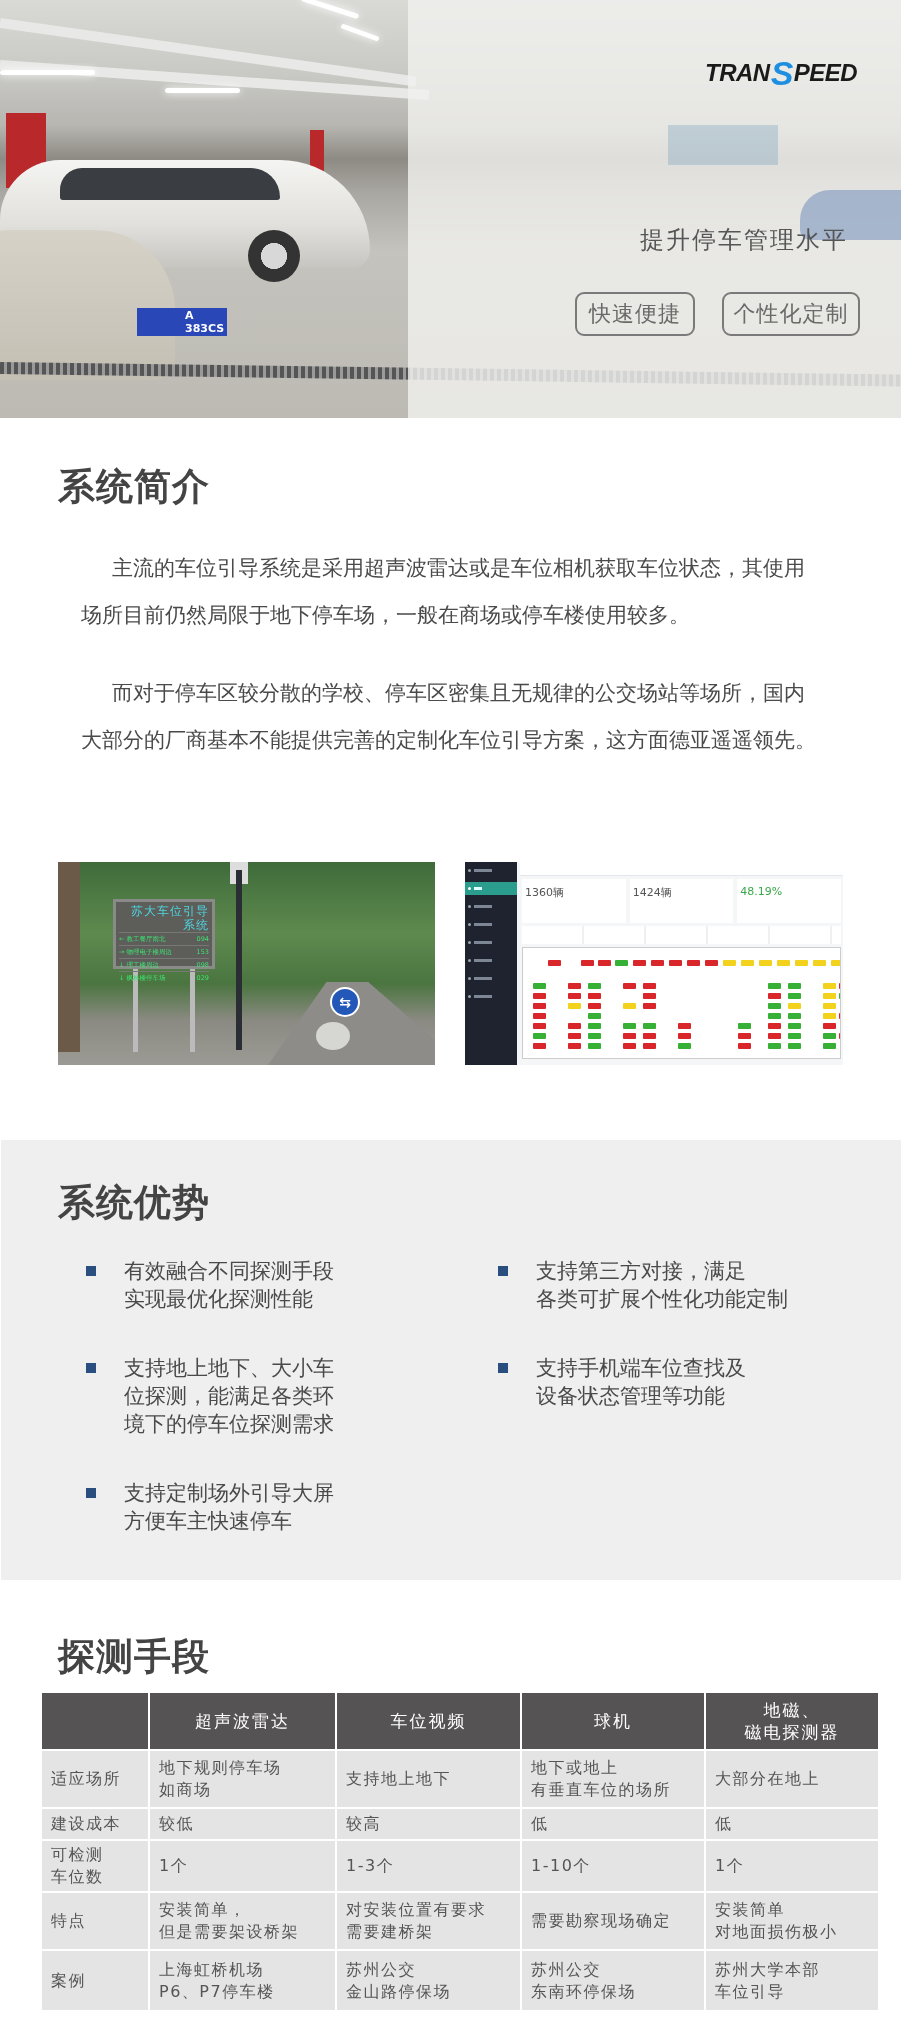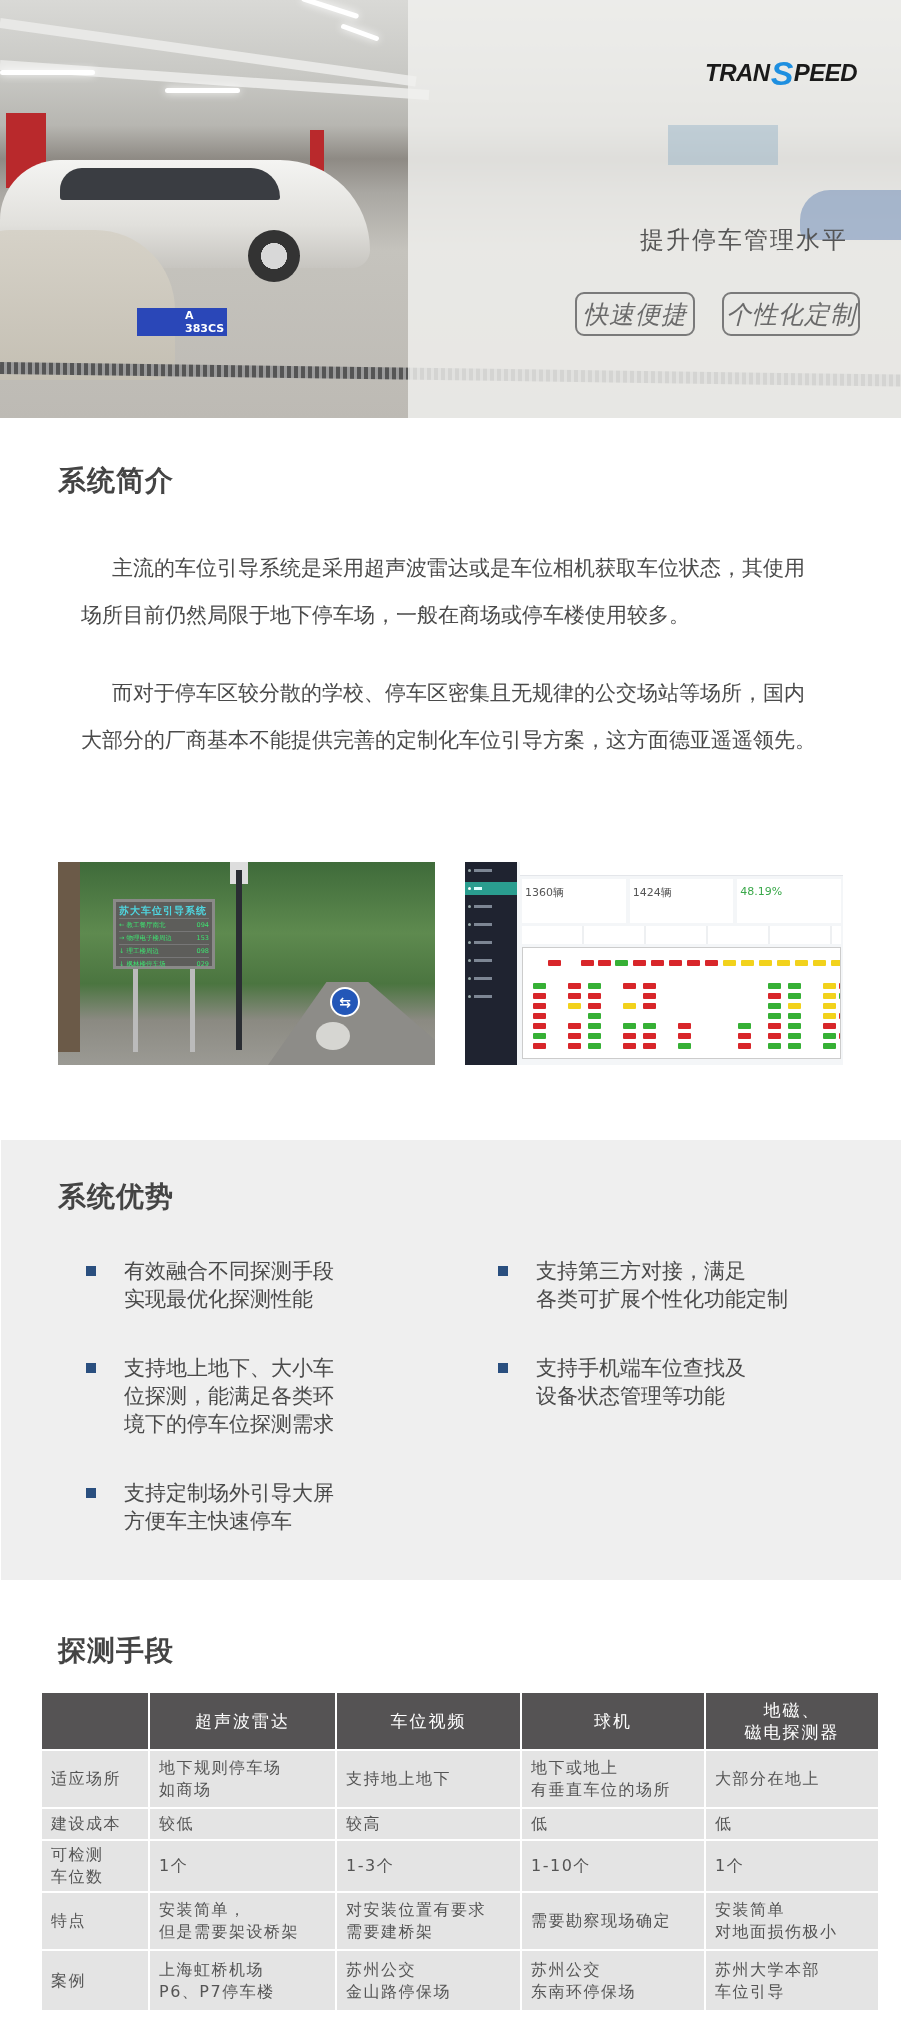--- a/index.html
+++ b/index.html
@@ -20,39 +20,39 @@
   .plate { position: absolute; background: #2a47b8; color: #fff; font-size: 11px; font-weight: bold; padding: 1px 3px; }
   .drain { position: absolute; left: 0; height: 12px; width: 901px; background: repeating-linear-gradient(90deg, #555 0 4px, #9a9a9a 4px 7px); transform: rotate(0.8deg); transform-origin: left; }
   .hero-overlay { position: absolute; left: 408px; top: 0; width: 493px; height: 418px; background: rgba(240,240,238,0.82); }
   .p6-sign { position: absolute; left: 668px; top: 125px; width: 110px; height: 40px; background: rgba(120,160,190,0.35); }
   .blue-car { position: absolute; left: 800px; top: 190px; width: 101px; height: 50px; background: rgba(70,110,170,0.4); border-radius: 30px 0 0 10px; }
 
   .logo { position: absolute; left: 705px; top: 46px; height: 30px; font-family: "Liberation Sans", sans-serif; font-weight: bold; font-style: italic; font-size: 24px; letter-spacing: -0.5px; color: #1a1a1a; display: flex; align-items: center; margin-top: 12px; }
   .logo .s { color: #1e8fe0; font-size: 34px; line-height: 28px; margin: 0 1px; }
   .hero-title { position: absolute; right: 44px; top: 142px; font-size: 50px; font-weight: bold; color: #3a3a3a; letter-spacing: 1px; white-space: nowrap; }
   .hero-subtitle { position: absolute; right: 53px; top: 224px; font-size: 24px; color: #555; letter-spacing: 2px; white-space: nowrap; }
-  .hero-tag { position: absolute; top: 292px; height: 44px; border: 2px solid #7a7a7a; border-radius: 9px; font-size: 25px; color: #6a6a6a; display: flex; align-items: center; justify-content: center; letter-spacing: 1px; font-style: italic; }
+  .hero-tag { position: absolute; top: 292px; height: 44px; border: 2px solid #7a7a7a; border-radius: 9px; font-size: 22px; color: #6a6a6a; display: flex; align-items: center; justify-content: center; letter-spacing: 1px; }
   .tag-1 { left: 575px; width: 120px; }
   .tag-2 { left: 722px; width: 138px; }
 
   
-  .section-heading { position: absolute; left: 58px; font-size: 28px; font-weight: bold; color: #444; letter-spacing: 1px; }
+  .section-heading { position: absolute; left: 58px; font-size: 37px; font-weight: bold; color: #444; letter-spacing: 1px; }
 
   
   .intro-text { position: absolute; left: 81px; top: 545px; width: 740px; font-size: 21px; color: #4a4a4a; }
   .intro-para { line-height: 47px; text-indent: 31px; }
   .intro-para + .intro-para { margin-top: 31px; }
 
   
   .photo { position: absolute; top: 862px; height: 203px; overflow: hidden; }
   .photo-left { left: 58px; width: 377px; background: linear-gradient(180deg, #3f6b3a 0%, #5e8a4f 35%, #4b7540 60%, #8b8a82 78%, #9b9a94 100%); }
   .tree-trunk { position: absolute; background: #6b5a48; }
   .road { position: absolute; left: 210px; top: 120px; width: 167px; height: 83px; background: #8d8c88; clip-path: polygon(35% 0, 60% 0, 100% 70%, 100% 100%, 0 100%); }
   .led-sign { position: absolute; left: 55px; top: 37px; width: 102px; height: 70px; background: #5d5d5a; border: 3px solid #8a8a88; padding: 2px 3px; }
-  .led-title { font-size: 10px; color: #4fd6e0; text-align: left; line-height: 14px; font-weight: bold; letter-spacing: 1px; }
+  .led-title { font-size: 12px; color: #4fd6e0; text-align: right; line-height: 14px; font-weight: normal; letter-spacing: 1px; }
   .led-row { font-size: 6.5px; color: #3fe070; line-height: 12px; display: flex; justify-content: space-between; border-top: 1px solid #777; white-space: nowrap; }
   .sign-post { position: absolute; width: 5px; background: #bbb; }
   .lamp-post { position: absolute; left: 178px; top: 8px; width: 6px; height: 180px; background: #2a2d33; }
   .lamp-head { position: absolute; left: 172px; top: 0; width: 18px; height: 22px; background: #ddd; }
   .round-sign { position: absolute; left: 272px; top: 125px; width: 30px; height: 30px; border-radius: 50%; background: #2357b8; border: 2px solid #fff; color: #fff; font-size: 14px; display: flex; align-items: center; justify-content: center; font-weight: bold; }
   .stone { position: absolute; left: 258px; top: 160px; width: 34px; height: 28px; border-radius: 50%; background: #d6d6d2; }
 
   .photo-right { left: 465px; width: 378px; background: #f4f6f8; }
   .dash-sidebar { position: absolute; left: 0; top: 0; width: 52px; height: 203px; background: #1f2330; }
   .dash-menu-item { height: 13px; margin: 0 3px 0 3px; display: flex; align-items: center; gap: 3px; }

